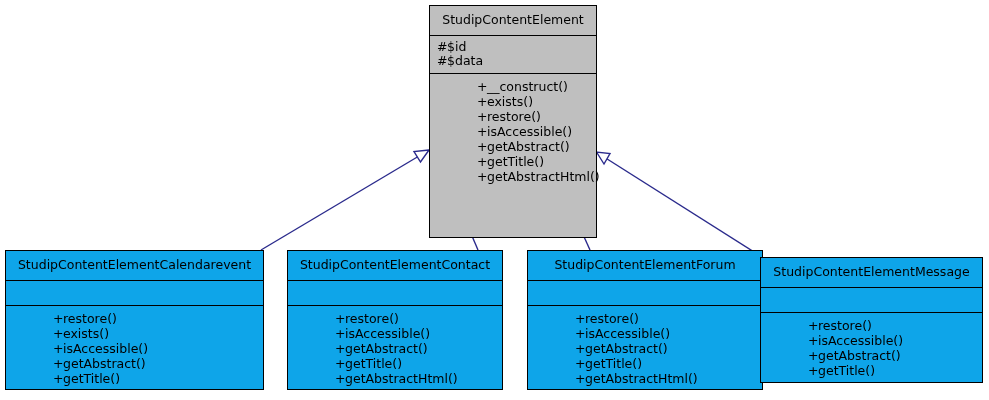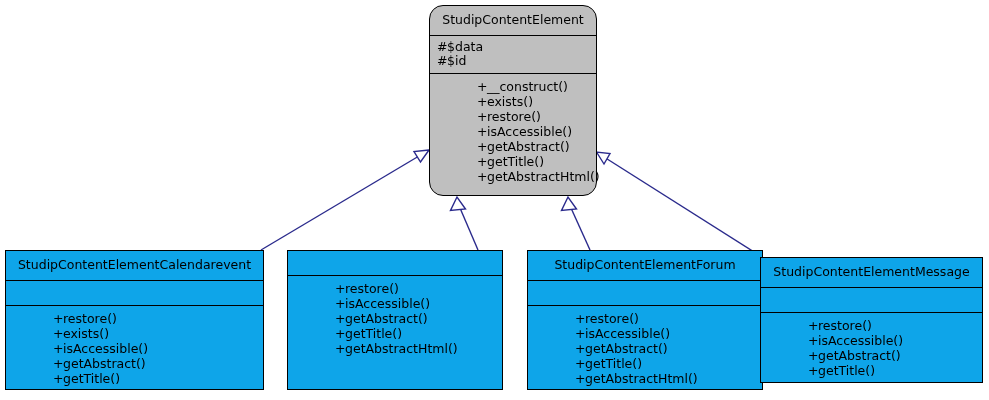--- a/index.html
+++ b/index.html
@@ -93,25 +93,25 @@
       <line x1="590" y1="250" x2="571" y2="208" stroke="#2a2a8c" stroke-width="1.4"></line>
       <polygon points="568,197 561.5,210.5 576.5,209" fill="#ffffff" stroke="#2a2a8c" stroke-width="1.4"></polygon>
     </g>
 
     <g>
       <line x1="762" y1="257" x2="604" y2="157" stroke="#2a2a8c" stroke-width="1.4"></line>
       <polygon points="596.5,152 604,164 610,153.5" fill="#ffffff" stroke="#2a2a8c" stroke-width="1.4"></polygon>
     </g>
   </svg>
 
-  <div class="uml-class base" id="base-class" style="left:429px; top:5px; width:168px; height:191px;border-radius:14px;">
+  <div class="uml-class base" id="base-class" style="left:429px; top:5px; width:168px; height:233px;">
     <div class="uml-title">StudipContentElement</div>
     <div class="uml-attrs" id="base-attrs">
+        <div class="member"><span class="vis">#</span><span>$id</span></div>
         <div class="member"><span class="vis">#</span><span>$data</span></div>
-        <div class="member"><span class="vis">#</span><span>$id</span></div>
       </div>
     <div class="uml-ops" id="base-ops">
         <div class="member"><span class="vis">+</span><span>__construct()</span></div>
         <div class="member"><span class="vis">+</span><span>exists()</span></div>
         <div class="member"><span class="vis">+</span><span>restore()</span></div>
         <div class="member"><span class="vis">+</span><span>isAccessible()</span></div>
         <div class="member"><span class="vis">+</span><span>getAbstract()</span></div>
         <div class="member"><span class="vis">+</span><span>getTitle()</span></div>
         <div class="member"><span class="vis">+</span><span>getAbstractHtml()</span></div>
       </div>
@@ -123,20 +123,21 @@
     <div class="uml-ops" id="sub-0-ops">
         <div class="member"><span class="vis">+</span><span>restore()</span></div>
         <div class="member"><span class="vis">+</span><span>exists()</span></div>
         <div class="member"><span class="vis">+</span><span>isAccessible()</span></div>
         <div class="member"><span class="vis">+</span><span>getAbstract()</span></div>
         <div class="member"><span class="vis">+</span><span>getTitle()</span></div>
       </div>
   </div>
 
   <div class="uml-class" id="sub-1" style="left:287px; top:250px; width:216px; height:140px;">
+    <div class="uml-title">StudipContentElementContact</div>
     <div class="uml-attrs empty" id="sub-1-attrs"></div>
     <div class="uml-ops" id="sub-1-ops">
         <div class="member"><span class="vis">+</span><span>restore()</span></div>
         <div class="member"><span class="vis">+</span><span>isAccessible()</span></div>
         <div class="member"><span class="vis">+</span><span>getAbstract()</span></div>
         <div class="member"><span class="vis">+</span><span>getTitle()</span></div>
         <div class="member"><span class="vis">+</span><span>getAbstractHtml()</span></div>
       </div>
   </div>
 

